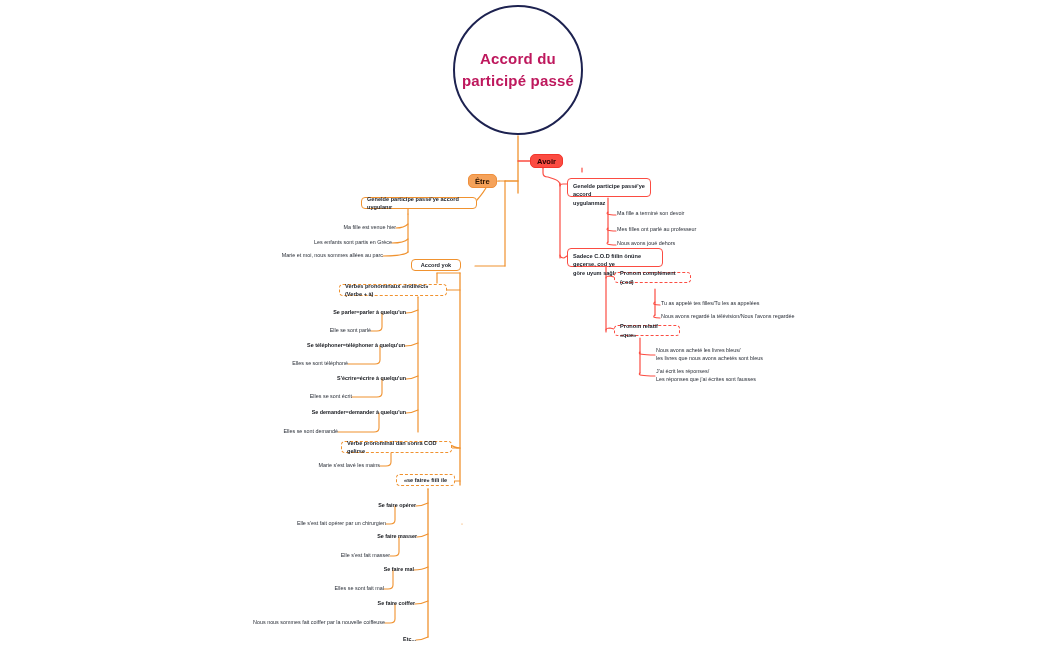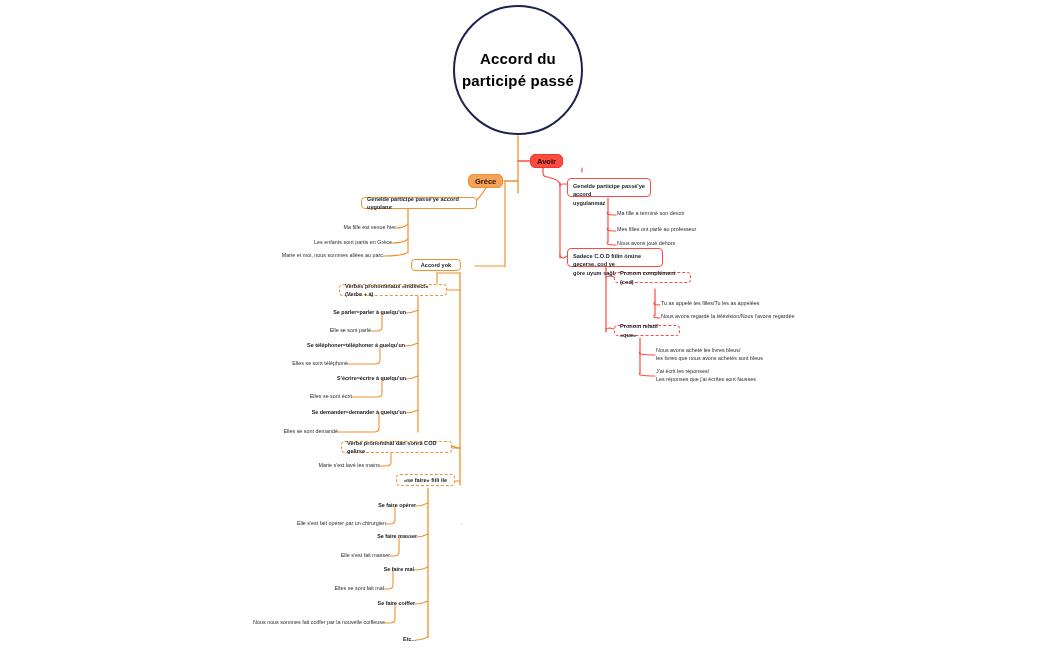--- a/index.html
+++ b/index.html
@@ -19,21 +19,21 @@
     left:453px;top:5px;
     width:130px;height:130px;
     border:2px solid #1d2250;
     border-radius:50%;
     box-sizing:border-box;
     display:flex;align-items:center;justify-content:center;
   }
   .root-text{
     font-size:15px;
     font-weight:700;
-    color:#000000;
+    color:#be185d;
     text-align:center;
     line-height:1.45;
     letter-spacing:.2px;
   }
 
   
   .pill{
     position:absolute;
     border-radius:5px;
     box-sizing:border-box;
@@ -184,21 +184,21 @@
       <path d="M640,373 Q636,376 655,376" stroke="#fb4c42" stroke-width="1.1"></path>
     </g>
   </svg>
 
   <div class="root-circle">
     <div class="root-text">Accord du
 participé
 passé</div>
   </div>
 
-  <div class="pill etre">Grèce</div>
+  <div class="pill etre">Être</div>
   <div class="pill avoir">Avoir</div>
 
   <div class="box solid-o" style="left:361px;top:197px;width:116px;height:12px;">Genelde participe passé'ye accord uygulanır</div>
 
   <div class="leaf right" style="left:280px;top:224px;width:116px;">Ma fille est venue hier</div>
   <div class="leaf right" style="left:262px;top:239px;width:130px;">Les enfants sont partis en Grèce</div>
   <div class="leaf right" style="left:248px;top:252px;width:135px;">Marie et moi, nous sommes allées au parc</div>
 
   <div class="box solid-o" style="left:411px;top:259px;width:50px;height:12px;justify-content:center;">Accord yok</div>
 

